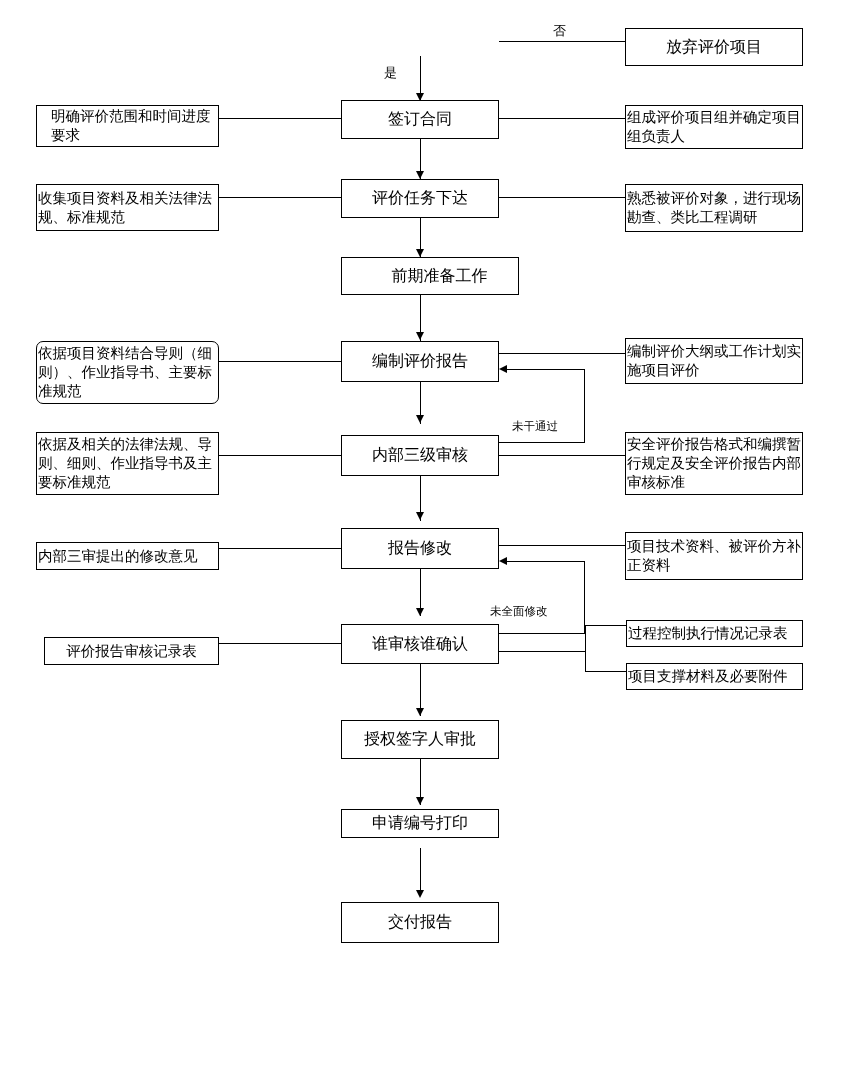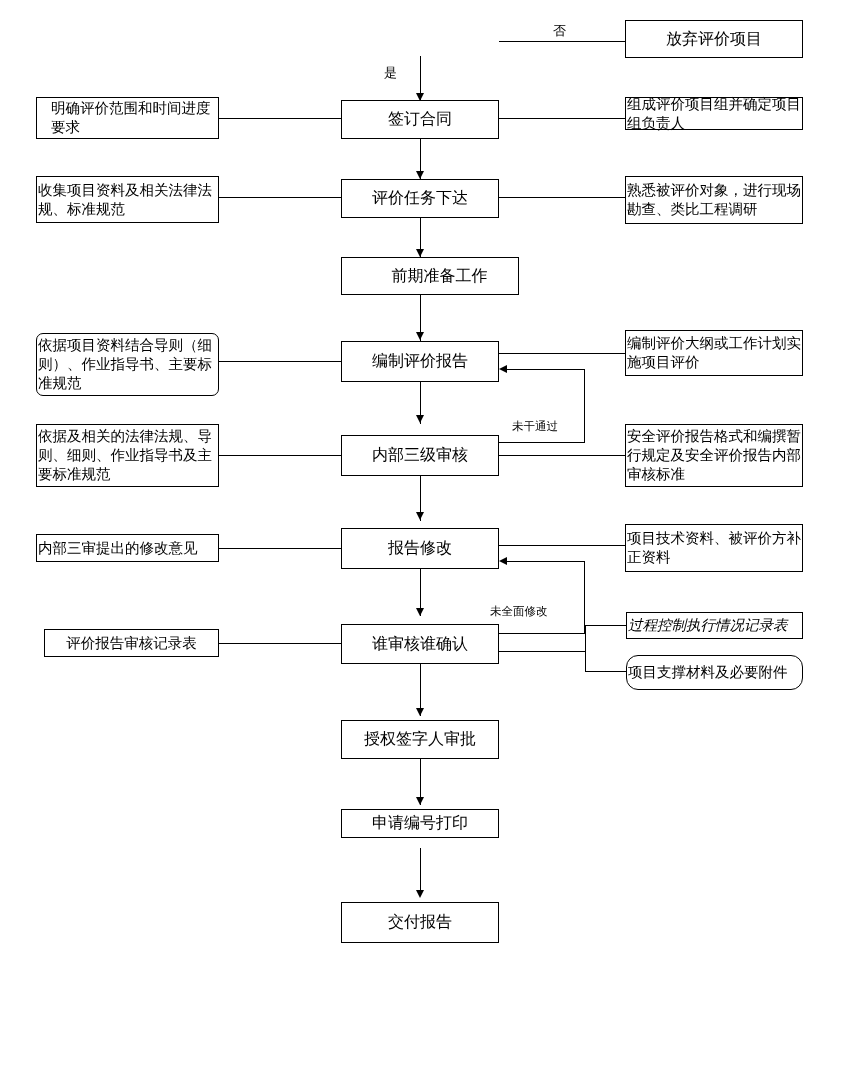--- a/index.html
+++ b/index.html
@@ -32,20 +32,21 @@
   .node.center {
     justify-content: center;
     text-align: center;
     font-size: 16px;
   }
   .node.side {
     justify-content: flex-start;
     text-align: left;
     font-size: 14.5px;
     padding: 2px 1px 2px 1px;
+    margin-top: 8px;
   }
   .node.side.tight {
     align-items: center;
   }
   .node .txt {
     display: block;
     width: 100%;
   }
   .edge {
     position: absolute;
@@ -223,41 +224,41 @@
   </div>
 
   <div class="node side tight" style="left:44px; top:629px; width:175px; height:28px; justify-content:center; text-align:center;">
     <span class="txt" style="text-align:center;">评价报告审核记录表</span>
   </div>
 
   <div class="node side" style="left:625px; top:20px; width:178px; height:38px; justify-content:center; text-align:center;">
     <span class="txt" style="text-align:center; font-size:16px;">放弃评价项目</span>
   </div>
 
-  <div class="node side" style="left:625px; top:97px; width:178px; height:33px;">
+  <div class="node side" style="left:625px; top:97px; width:178px; height:44px;">
     <span class="txt">组成评价项目组并确定项目组负责人</span>
   </div>
 
   <div class="node side" style="left:625px; top:176px; width:178px; height:48px;">
     <span class="txt">熟悉被评价对象，进行现场勘查、类比工程调研</span>
   </div>
 
   <div class="node side" style="left:625px; top:330px; width:178px; height:46px;">
     <span class="txt">编制评价大纲或工作计划实施项目评价</span>
   </div>
 
   <div class="node side" style="left:625px; top:424px; width:178px; height:63px;">
     <span class="txt">安全评价报告格式和编撰暂行规定及安全评价报告内部审核标准</span>
   </div>
 
   <div class="node side" style="left:625px; top:524px; width:178px; height:48px;">
     <span class="txt">项目技术资料、被评价方补正资料</span>
   </div>
 
-  <div class="node side tight" style="left:626px; top:612px; width:177px; height:27px;font-style:italic;">
+  <div class="node side tight" style="left:626px; top:612px; width:177px; height:27px;">
     <span class="txt">过程控制执行情况记录表</span>
   </div>
 
-  <div class="node side tight" style="left:626px; top:655px; width:177px; height:35px;border-radius:12px;">
+  <div class="node side tight" style="left:626px; top:655px; width:177px; height:27px;">
     <span class="txt">项目支撑材料及必要附件</span>
   </div>
 
 </div>
 
 </body></html>

